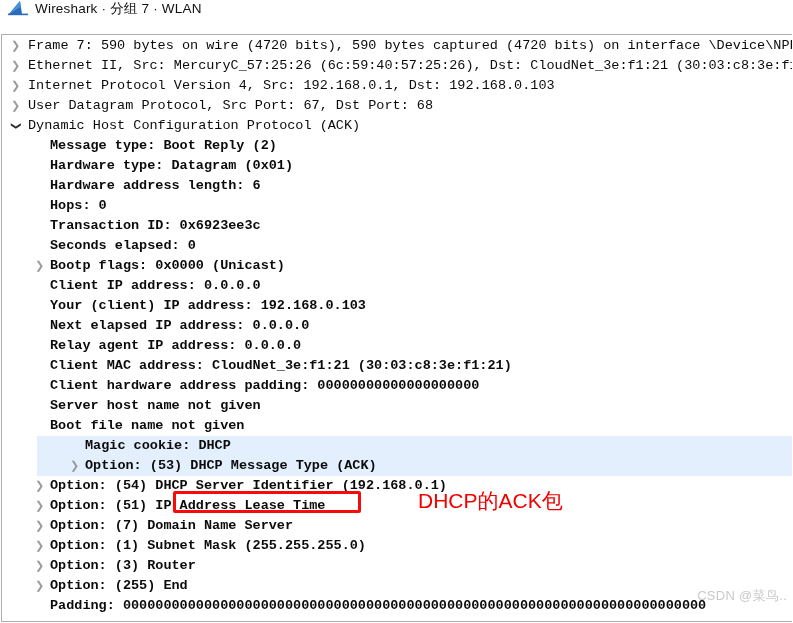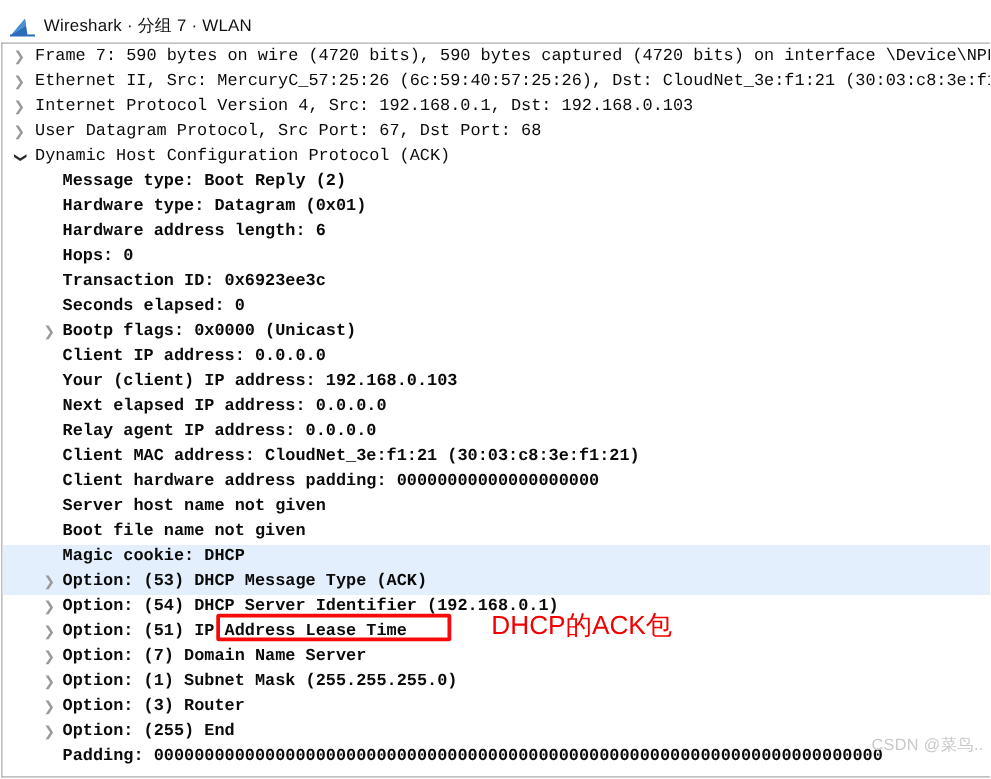--- a/index.html
+++ b/index.html
@@ -12,21 +12,21 @@
     height: 623px;
     overflow: hidden;
     font-family: "Liberation Sans", sans-serif;
     -webkit-font-smoothing: antialiased;
   }
 
   
   #titlebar {
     height: 30px;
     display: flex;
-    align-items: flex-end;
+    align-items: flex-start;
     padding-left: 8px;
     background: #ffffff;
     box-sizing: border-box;
   }
   #titlebar .logo {
     width: 20px;
     height: 16px;
     margin-right: 7px;
     flex: 0 0 auto;
   }
@@ -58,20 +58,21 @@
     height: 20px;
     line-height: 20px;
     white-space: nowrap;
     font-family: "Liberation Mono", monospace;
     font-size: 13.5px;
     color: #0b0b0b;
     box-sizing: border-box;
   }
   .row.selected {
     background: #e3effc;
+    margin-left: 35px;
   }
   .row .chev {
     position: absolute;
     top: 0;
     width: 13px;
     text-align: center;
     color: #9a9a9a;
     font-family: "DejaVu Sans", sans-serif;
     font-size: 11px;
     line-height: 20px;
@@ -101,21 +102,21 @@
     top: 456px;
     width: 188px;
     height: 22px;
     border: 3px solid #f60a0a;
     box-sizing: border-box;
     border-radius: 2px;
     pointer-events: none;
   }
   #red-note {
     position: absolute;
-    left: 391px;
+    left: 416px;
     top: 452px;
     font-family: "Liberation Sans", sans-serif;
     font-size: 21px;
     color: #f20000;
     line-height: 27px;
     white-space: nowrap;
   }
 
   
   #watermark {

